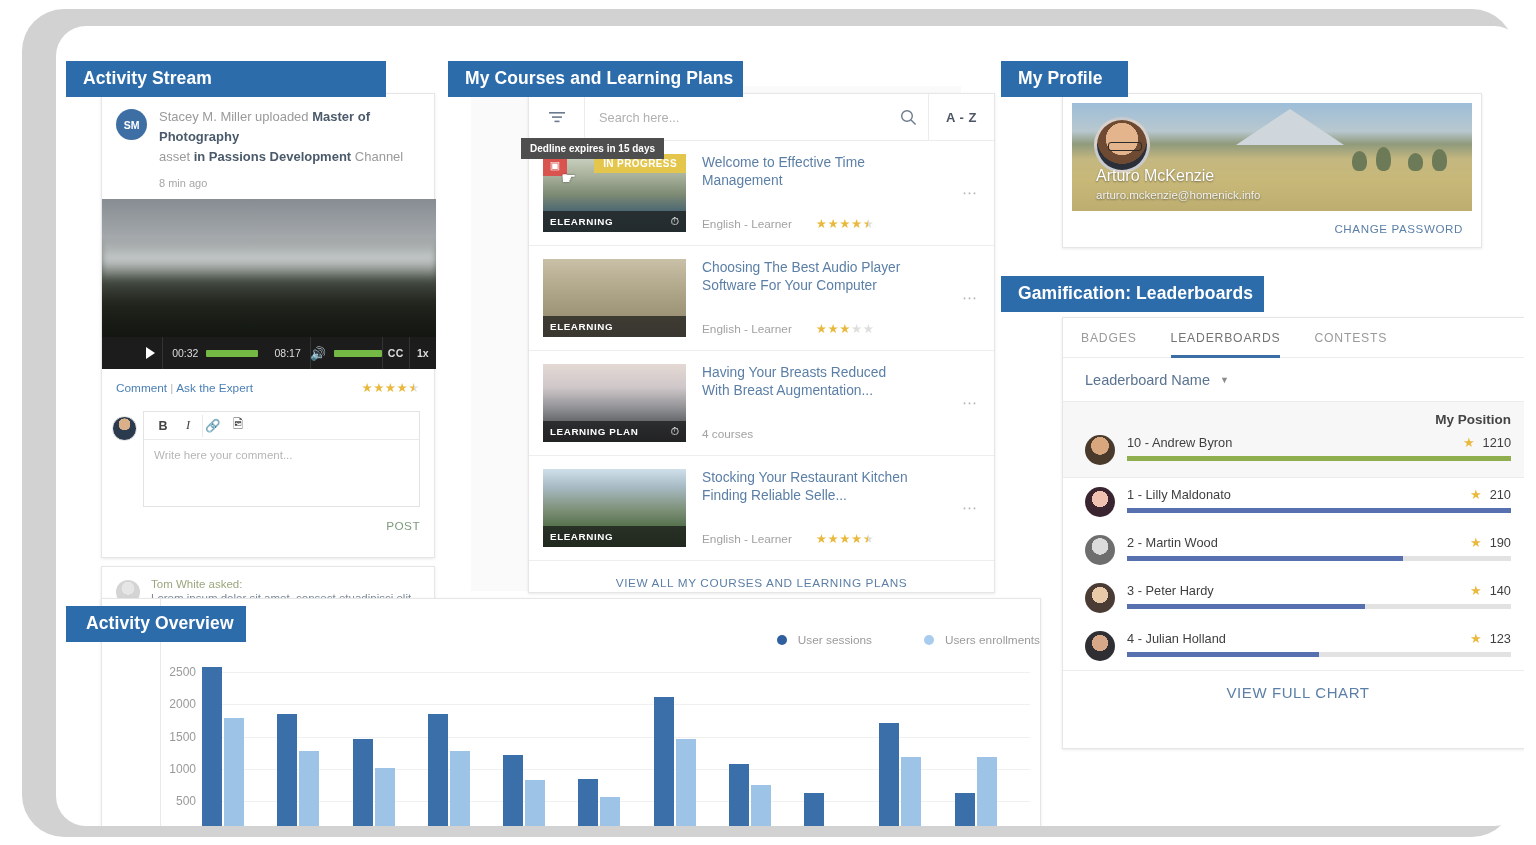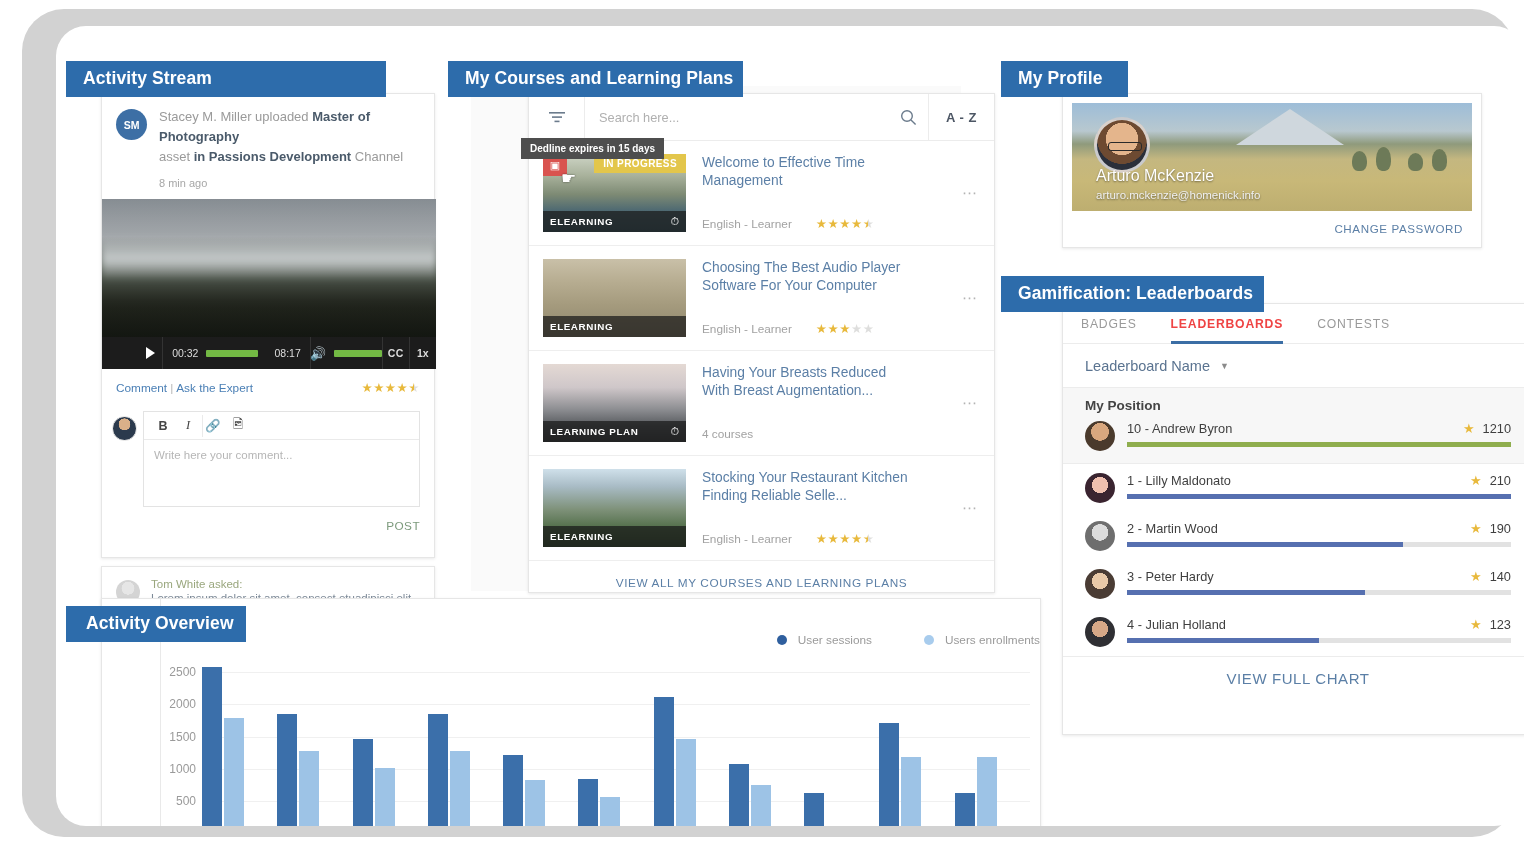--- a/index.html
+++ b/index.html
@@ -243,28 +243,28 @@
     color: #ffffff; font-size: 16px; text-shadow: 0 1px 2px rgba(0,0,0,.45);
   }
   .cover-mail {
     position: absolute; left: 24px; bottom: 10px;
     color: #f0f0f0; font-size: 11.5px; text-shadow: 0 1px 2px rgba(0,0,0,.45);
   }
   .chg-pw-row { text-align: right; padding: 11px 18px 0 0; font-size: 11.6px; color: #5b7fa6; letter-spacing: .6px; }
 
   
   #gami-tab { left: 945px; top: 250px; width: 263px; }
-  #gami-card { left: 1006px; top: 277px; width: 472px; height: 432px; }
+  #gami-card { left: 1006px; top: 291px; width: 472px; height: 432px; text-align: right; }
 
   .gtabs { display: flex; height: 40px; border-bottom: 1px solid #ececec; align-items: stretch; padding: 0 18px; }
   .gtab {
     display: flex; align-items: center; font-size: 12.2px; color: #9a9a9a;
     letter-spacing: .8px; margin-right: 34px; position: relative;
   }
-  .gtab.active { color: #ef4444; font-weight: bold; }
+  .gtab.active { color: #737373; font-weight: normal; }
   .gtab.active::after {
     content: ""; position: absolute; left: 0; right: 0; bottom: -1px; height: 3px; background: #3b6ea5;
   }
   .lb-name-row {
     height: 44px; display: flex; align-items: center; padding: 0 22px;
     border-bottom: 1px solid #ececec; font-size: 14.5px; color: #5a7390;
   }
   .caret { margin-left: 10px; font-size: 9px; color: #8b8b8b; }
 
   .mypos-block { background: #f7f7f7; padding: 10px 22px 12px 22px; border-bottom: 1px solid #ececec; }

